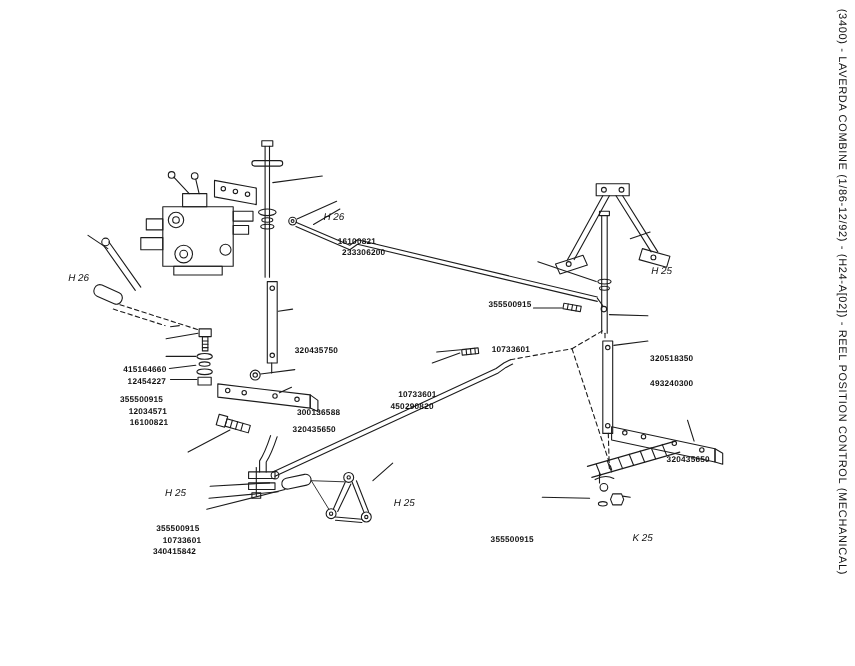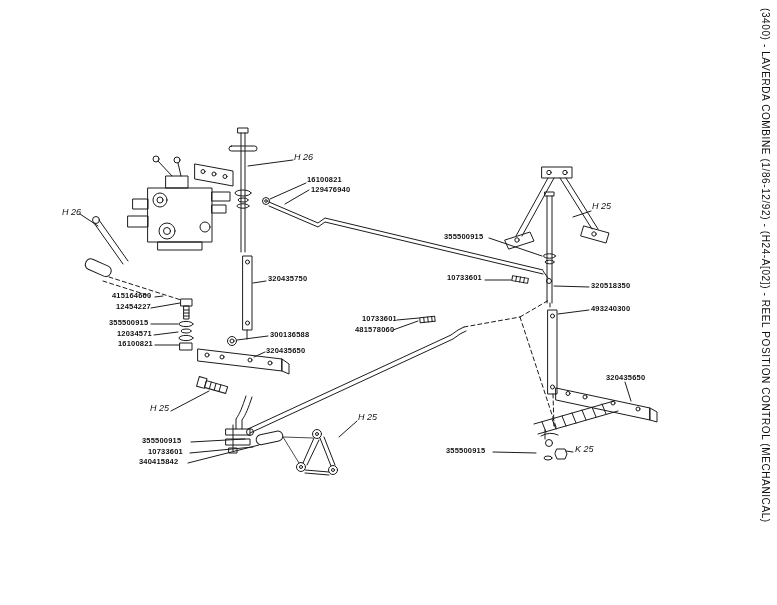--- a/index.html
+++ b/index.html
@@ -5,21 +5,21 @@
   * { margin:0; padding:0; box-sizing:border-box; }
   html,body { background:#ffffff; }
   body { width:777px; height:605px; overflow:hidden; font-family:"Liberation Sans", sans-serif; }
   .page { position:relative; width:777px; height:605px; background:#ffffff; }
   .drawing { position:absolute; left:0; top:0; }
   .drawing rect, .drawing circle, .drawing ellipse, .drawing line, .drawing path, .drawing polygon {
     stroke:#1c1c1c; fill:none; stroke-width:1; stroke-linecap:round; stroke-linejoin:round;
   }
   .drawing .dash { stroke-dasharray:4 3; }
   .drawing .thin { stroke-width:0.8; }
-  .lbl { position:absolute; color:#101010; white-space:nowrap; line-height:1; }
+  .lbl { position:absolute; color:#101010; white-space:nowrap; line-height:1;margin-top:40px; }
   .part { font-size:7.5px; font-weight:bold; letter-spacing:0.2px; }
   .ref  { font-size:9px; font-style:italic; }
   .side-text {
     position:absolute; top:8px; right:6px; height:590px;
     writing-mode:vertical-rl; text-orientation:mixed;
     font-size:10px; letter-spacing:0.6px; color:#101010;
   }
 </style>
 </head>
 <body>
@@ -253,34 +253,34 @@
   </svg>
 
   <span class="lbl ref" style="left:294px;top:153px">H 26</span>
   <span class="lbl ref" style="left:62px;top:208px">H 26</span>
   <span class="lbl ref" style="left:592px;top:202px">H 25</span>
   <span class="lbl ref" style="left:150px;top:404px">H 25</span>
   <span class="lbl ref" style="left:358px;top:413px">H 25</span>
   <span class="lbl ref" style="left:575px;top:445px">K 25</span>
 
   <span class="lbl part" style="left:307px;top:176px">16100821</span>
-  <span class="lbl part" style="left:311px;top:186px">129476940</span>
+  <span class="lbl part" style="left:311px;top:186px">233306200</span>
   <span class="lbl part" style="left:444px;top:233px">355500915</span>
   <span class="lbl part" style="left:447px;top:274px">10733601</span>
   <span class="lbl part" style="left:591px;top:282px">320518350</span>
   <span class="lbl part" style="left:268px;top:275px">320435750</span>
   <span class="lbl part" style="left:591px;top:305px">493240300</span>
   <span class="lbl part" style="left:112px;top:292px">415164660</span>
   <span class="lbl part" style="left:116px;top:303px">12454227</span>
   <span class="lbl part" style="left:109px;top:319px">355500915</span>
   <span class="lbl part" style="left:117px;top:330px">12034571</span>
   <span class="lbl part" style="left:118px;top:340px">16100821</span>
   <span class="lbl part" style="left:270px;top:331px">300136588</span>
   <span class="lbl part" style="left:362px;top:315px">10733601</span>
-  <span class="lbl part" style="left:355px;top:326px">481578060</span>
+  <span class="lbl part" style="left:355px;top:326px">450290820</span>
   <span class="lbl part" style="left:266px;top:347px">320435650</span>
   <span class="lbl part" style="left:606px;top:374px">320435650</span>
   <span class="lbl part" style="left:142px;top:437px">355500915</span>
   <span class="lbl part" style="left:148px;top:448px">10733601</span>
   <span class="lbl part" style="left:139px;top:458px">340415842</span>
   <span class="lbl part" style="left:446px;top:447px">355500915</span>
 
   <div class="side-text">(3400) - LAVERDA COMBINE (1/86-12/92) - (H24-A[02]) - REEL POSITION CONTROL (MECHANICAL)</div>
 </div>
 

